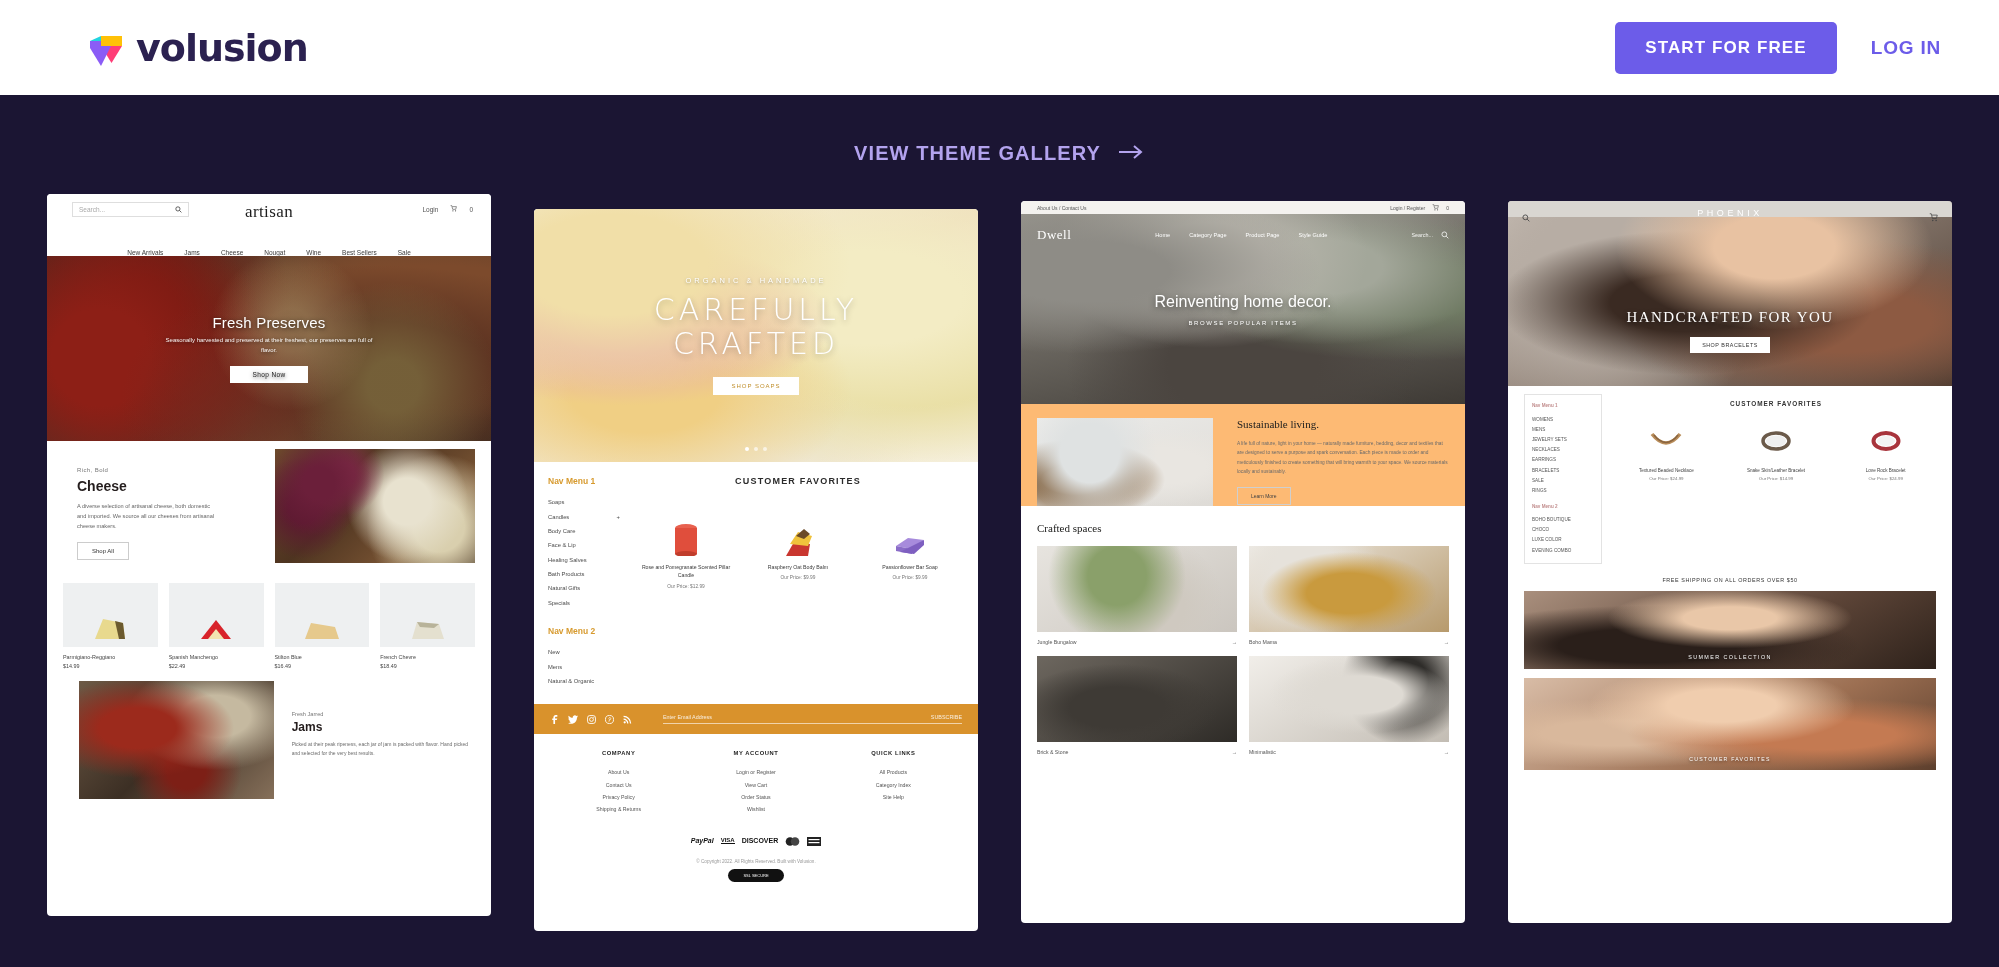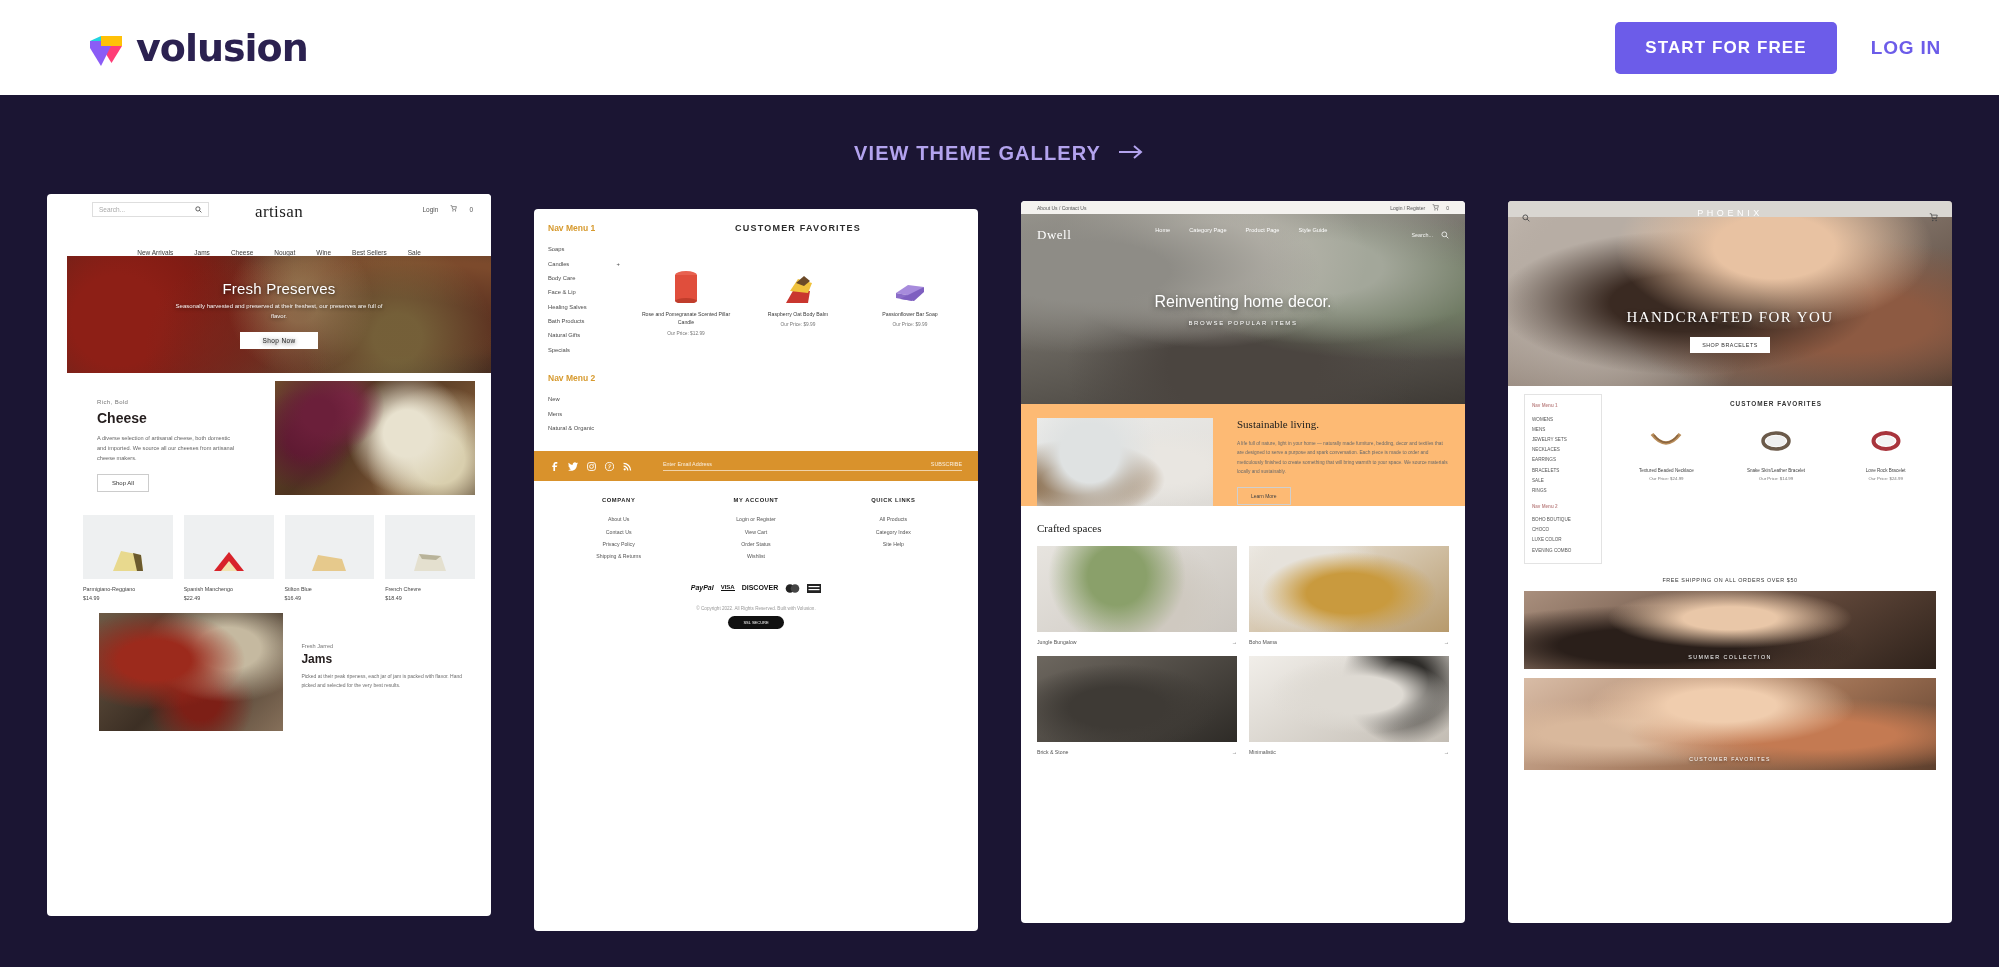--- a/index.html
+++ b/index.html
@@ -59,21 +59,21 @@
   .arrow-ico{ display:block; }
 
   
   .cards{
     display:flex; justify-content:center; gap:43px; padding:0 40px;
   }
   .card{
     width:444px; height:722px; background:#ffffff; overflow:hidden;
     border-radius:4px; position:relative; flex:0 0 auto;
   }
-  .card.lifted{ margin-top:-7px;padding-left:20px; }
+  .card.lifted{ margin-top:-7px; }
   .card.lifted2{ margin-top:8px; }
   .card.lifted3{ margin-top:0px; }
 
   
   .t6{font-size:6px;} .t7{font-size:7px;}
 
   
   .a-top{ height:50px; background:#fff; position:relative; }
   .a-searchbar{
     position:absolute; left:25px; top:8px; width:117px; height:15px;
@@ -88,21 +88,21 @@
   }
   .a-acct{
     position:absolute; right:18px; top:11px; display:flex; gap:12px;
     font-size:6.5px; color:#555; align-items:center;
   }
   .a-nav{
     display:flex; justify-content:center; gap:21px; font-size:6.5px;
     color:#3b3b3b; padding-top:5px;
   }
   .a-hero{
-    height:117px; position:relative; overflow:hidden;
+    height:185px; position:relative; overflow:hidden;
     background:
       radial-gradient(circle at 12% 55%, #8d1f16 0 12%, transparent 42%),
       radial-gradient(circle at 22% 30%, #6d1710 0 9%, transparent 40%),
       radial-gradient(ellipse at 70% 60%, #5e3422 0 30%, transparent 65%),
       radial-gradient(ellipse at 88% 30%, #7c4a2c 0 25%, transparent 60%),
       linear-gradient(120deg,#3a2a22 0%,#4a362a 38%,#6b4a30 62%,#3f2c20 100%);
   }
   .a-hero:after{
     content:""; position:absolute; inset:0;
     background:
@@ -216,21 +216,21 @@
   .d-hero{
     height:190px; position:relative; overflow:hidden;
     background:
       radial-gradient(ellipse at 14% 30%, #8e8c86 0 16%, transparent 44%),
       radial-gradient(ellipse at 42% 22%, #b9b6ad 0 16%, transparent 44%),
       radial-gradient(ellipse at 68% 28%, #a3a79a 0 14%, transparent 40%),
       radial-gradient(ellipse at 88% 40%, #6f7a63 0 16%, transparent 44%),
       radial-gradient(ellipse at 50% 80%, #4b4540 0 24%, transparent 56%),
       linear-gradient(170deg,#9a978f 0%,#6e6a63 45%,#3e3a35 100%);
   }
-  .d-nav{ position:absolute; top:13px; left:0; right:0; display:flex; 
+  .d-nav{ position:absolute; top:13px; left:0; right:0; display:flex; align-items:center;
           padding:0 16px; z-index:3; color:#fff;}
   .d-logo{ font-family:"Liberation Serif", serif; font-size:13px; letter-spacing:.5px; }
   .d-links{ display:flex; gap:19px; margin:0 auto; font-size:5.6px; }
   .d-search{ display:flex; align-items:center; gap:8px; font-size:5.4px; opacity:.9;}
   .d-hero-txt{ position:absolute; inset:0; display:flex; flex-direction:column;
                align-items:center; justify-content:center; color:#fff; z-index:3;}
   .d-hero-txt h2{ font-family:Liberation Sans, sans-serif; font-size:16px; font-weight:400;
                   text-shadow:0 2px 6px rgba(0,0,0,.55);}
   .d-hero-txt span{ font-size:6px; letter-spacing:1.6px; margin-top:9px; text-shadow:0 1px 4px rgba(0,0,0,.6);}
   .d-sust{ display:flex; height:102px; background:#fdba74; padding:14px 16px 0;}
@@ -445,20 +445,35 @@
         <div class="a-jams-l"></div>
         <div class="a-jams-r">
           <div class="kicker">Fresh Jarred</div>
           <h3>Jams</h3>
           <p>Picked at their peak ripeness, each jar of jam is packed with flavor. Hand picked and selected for the very best results.</p>
         </div>
       </div>
     </div>
 
     <div class="card lifted2">
+      <div class="c-hero">
+        <div class="c-hero-inner">
+          <div class="c-kicker">ORGANIC &amp; HANDMADE</div>
+          <div class="c-title">
+            <div>CAREFULLY</div>
+            <div>CRAFTED</div>
+          </div>
+          <span class="c-btn">SHOP SOAPS</span>
+        </div>
+        <div class="c-dots">
+            <i class="on"></i>
+            <i></i>
+            <i></i>
+          </div>
+      </div>
       <div class="c-body">
         <div class="c-side">
           <h4>Nav Menu 1</h4>
           <ul>
             <li>
                 <span>Soaps</span>
               </li>
             <li>
                 <span>Candles</span>
                 <span>+</span>

